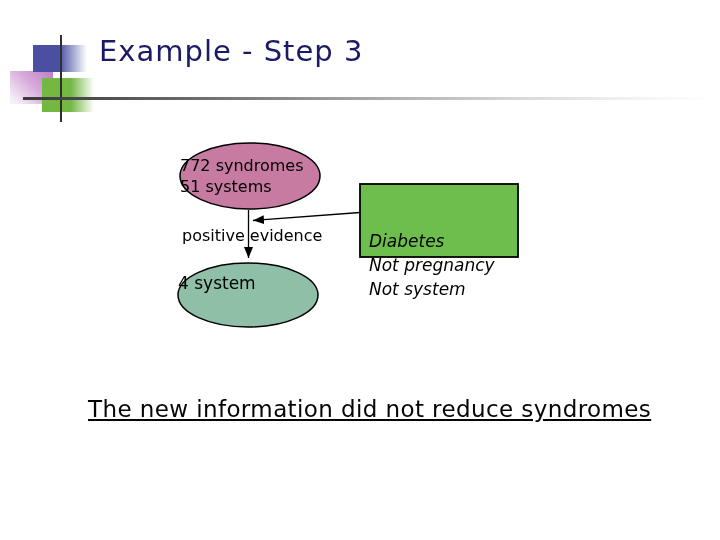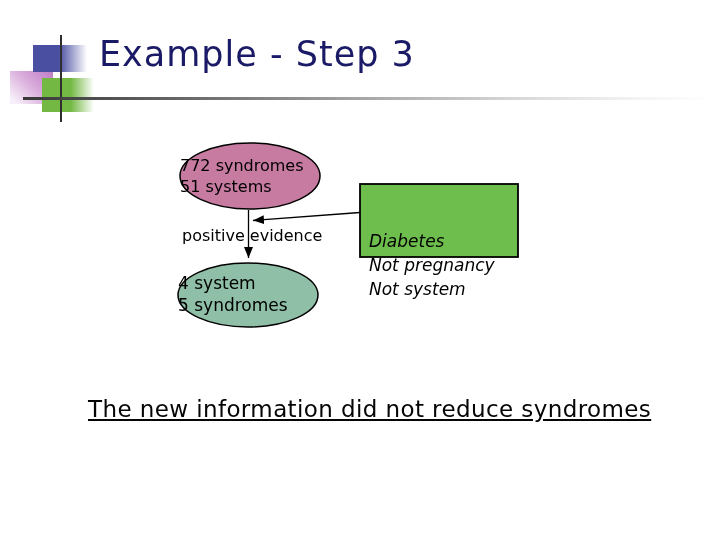--- a/index.html
+++ b/index.html
@@ -37,21 +37,21 @@
   }
   .title-rule {
     left: 23px; top: 97px; width: 690px; height: 3px;
     background: linear-gradient(to right,
       #383838 0%, #6c6c6c 25%, #a8a8a8 50%, #d8d8d8 72%, #f2f2f2 88%, rgba(255,255,255,0) 100%);
   }
 
   .slide-title {
     position: absolute;
     left: 99px; top: 34px;
-    font-size: 35px;
+    font-size: 29px;
     letter-spacing: 1px;
     color: #1a1a66;
     white-space: nowrap;
   }
 
   
   .diagram-svg { position: absolute; left: 0; top: 0; }
 
   .node-label {
     position: absolute;
@@ -132,18 +132,17 @@
   <div class="evidence-label">positive evidence</div>
 
   <div class="evidence-box-label">
     <div>Diabetes</div>
     <div>Not pregnancy</div>
     <div>Not system</div>
   </div>
 
   <div class="node-label result-node-label">
     <div>4 system</div>
-    <div>5 syndromes</div>
   </div>
 
   <div class="footer-text">The new information did not reduce syndromes</div>
 
 </div>
 
 </body></html>

